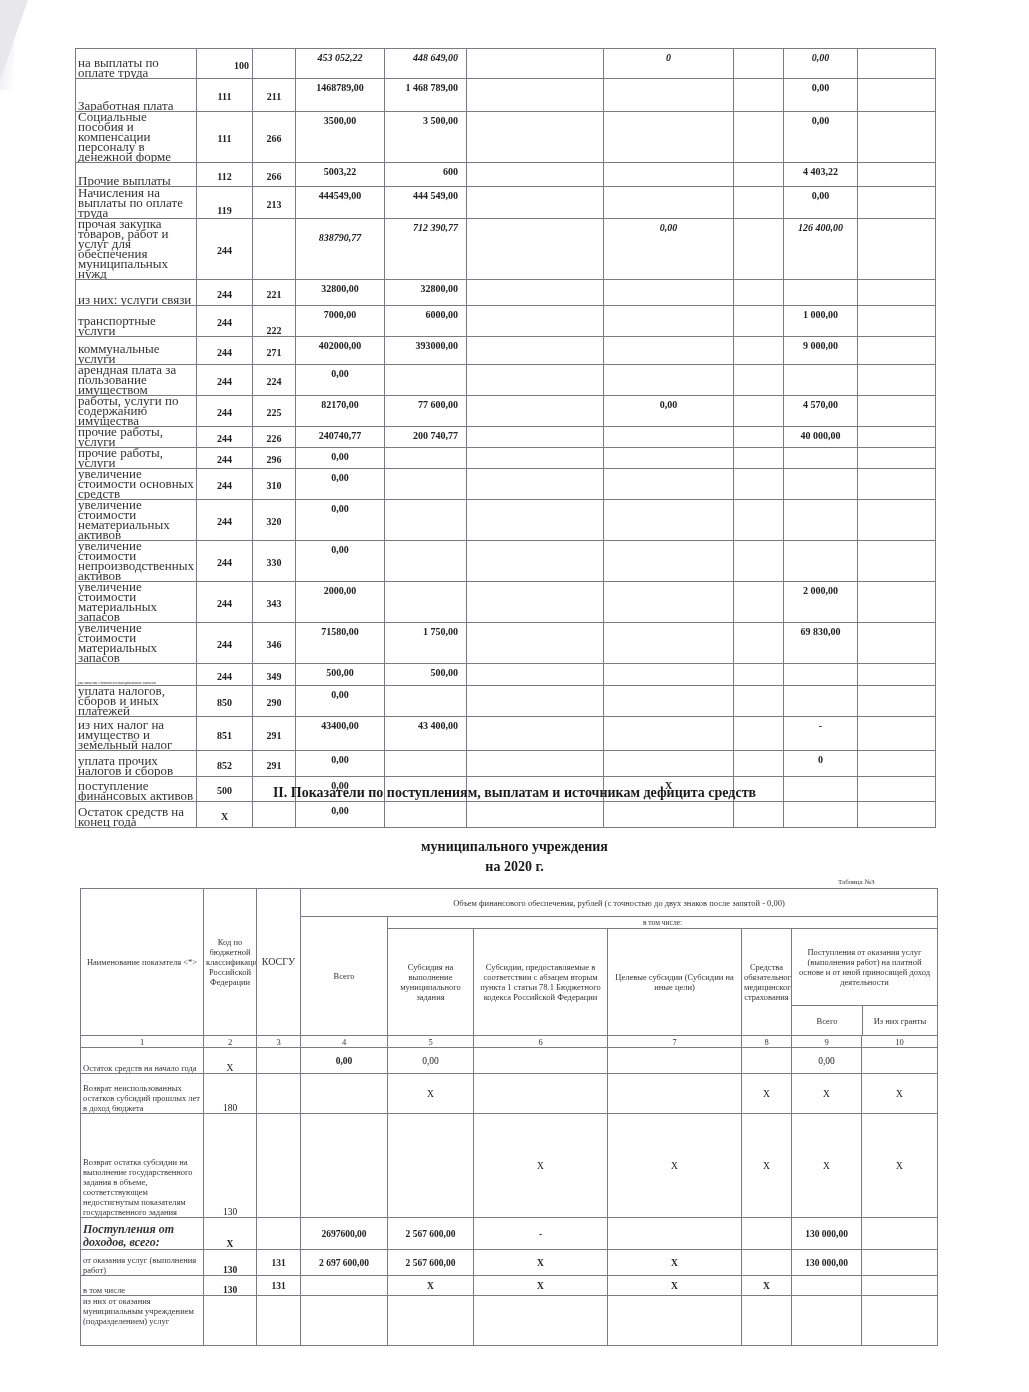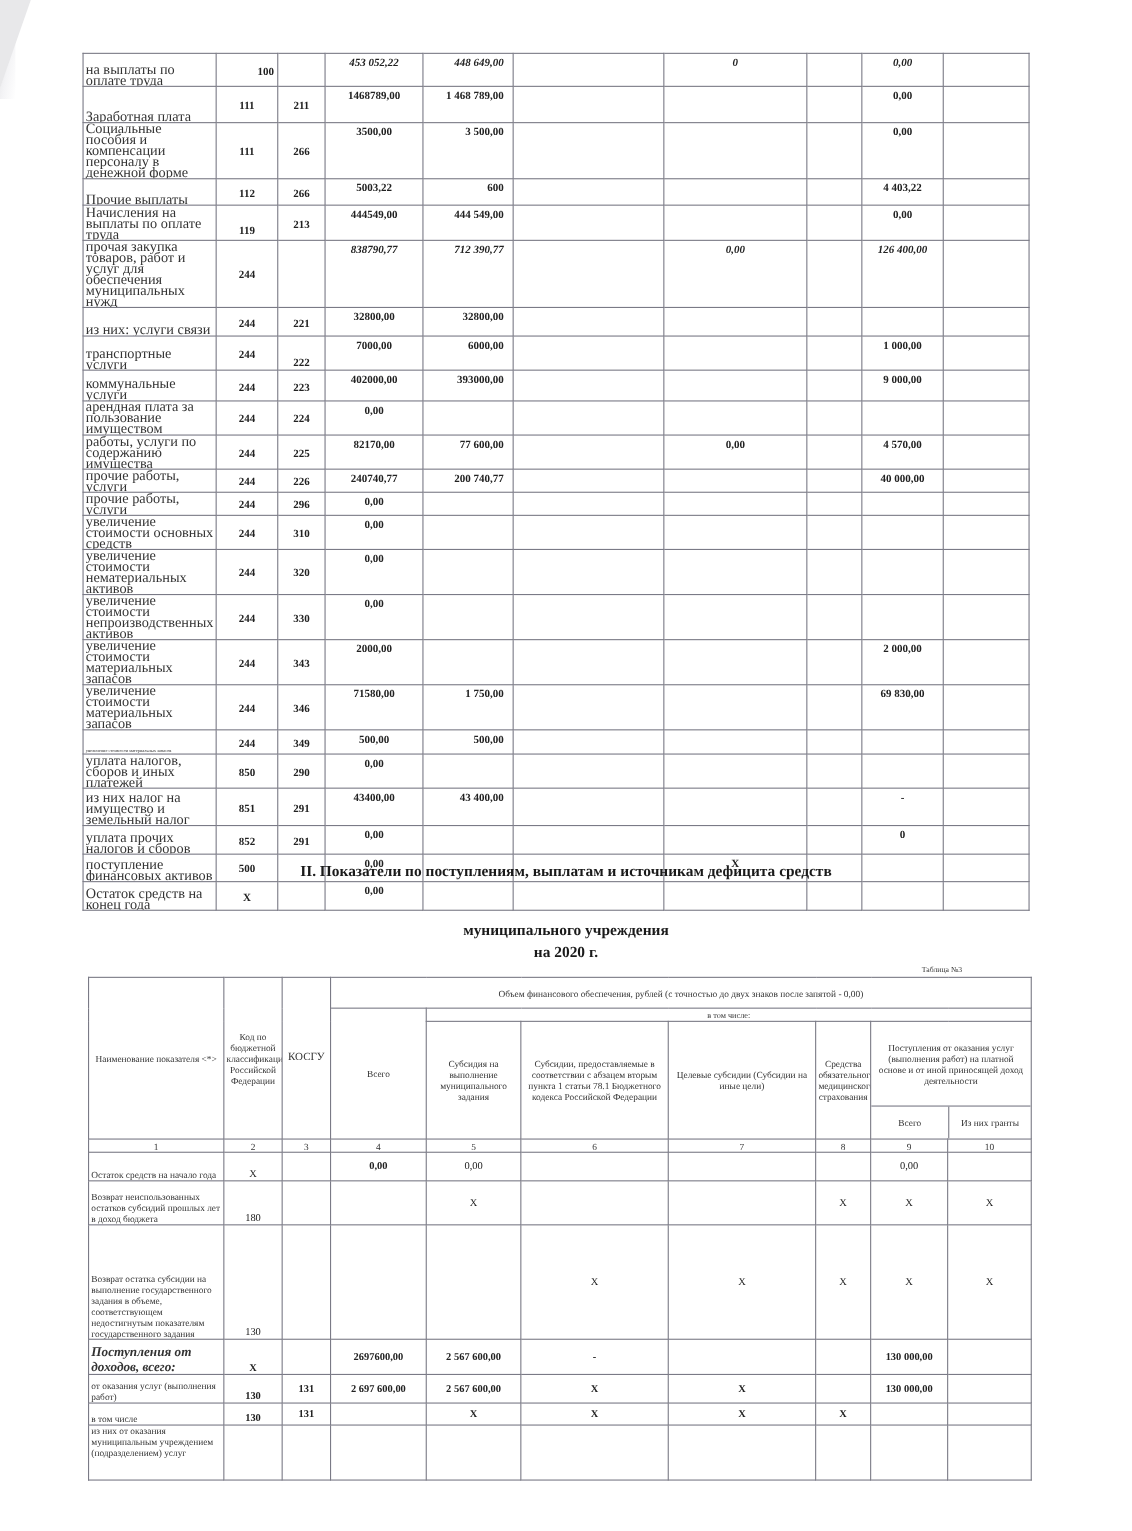--- a/index.html
+++ b/index.html
@@ -108,21 +108,21 @@
         <td class="num" style="vertical-align: top; padding-top: 4px;"></td>
         <td class="num" style="vertical-align: top; padding-top: 4px;"></td>
         <td class="num" style="vertical-align: top; padding-top: 4px;"></td>
         <td class="num" style="vertical-align: top; padding-top: 4px;">0,00</td>
         <td class="num" style="vertical-align: top; padding-top: 4px;"></td>
       </tr>
       <tr style="height: 52px;">
         <td class="name">прочая закупка товаров, работ и услуг для обеспечения муниципальных нужд</td>
         <td class="code" style="padding-top: 4px;">244</td>
         <td class="kosgu" style="padding-top: 4px;"></td>
-        <td class="num it" style="vertical-align: top; padding-top: 4px;">838790,77</td>
+        <td class="num it" style="vertical-align: top; padding-top: 14px;">838790,77</td>
         <td class="num r it" style="vertical-align: top; padding-top: 4px;">712 390,77</td>
         <td class="num" style="vertical-align: top; padding-top: 4px;"></td>
         <td class="num it" style="vertical-align: top; padding-top: 4px;">0,00</td>
         <td class="num" style="vertical-align: top; padding-top: 4px;"></td>
         <td class="num it" style="vertical-align: top; padding-top: 4px;">126 400,00</td>
         <td class="num" style="vertical-align: top; padding-top: 4px;"></td>
       </tr>
       <tr style="height: 26px;">
         <td class="name">из них: услуги связи</td>
         <td class="code" style="padding-top: 4px;">244</td>
@@ -143,21 +143,21 @@
         <td class="num r" style="vertical-align: top; padding-top: 4px;">6000,00</td>
         <td class="num" style="vertical-align: top; padding-top: 4px;"></td>
         <td class="num" style="vertical-align: top; padding-top: 4px;"></td>
         <td class="num" style="vertical-align: top; padding-top: 4px;"></td>
         <td class="num" style="vertical-align: top; padding-top: 4px;">1 000,00</td>
         <td class="num" style="vertical-align: top; padding-top: 4px;"></td>
       </tr>
       <tr style="height: 28px;">
         <td class="name">коммунальные услуги</td>
         <td class="code" style="padding-top: 4px;">244</td>
-        <td class="kosgu" style="padding-top: 4px;">223</td>
+        <td class="kosgu" style="padding-top: 4px;">271</td>
         <td class="num" style="vertical-align: top; padding-top: 4px;">402000,00</td>
         <td class="num r" style="vertical-align: top; padding-top: 4px;">393000,00</td>
         <td class="num" style="vertical-align: top; padding-top: 4px;"></td>
         <td class="num" style="vertical-align: top; padding-top: 4px;"></td>
         <td class="num" style="vertical-align: top; padding-top: 4px;"></td>
         <td class="num" style="vertical-align: top; padding-top: 4px;">9 000,00</td>
         <td class="num" style="vertical-align: top; padding-top: 4px;"></td>
       </tr>
       <tr style="height: 25px;">
         <td class="name">арендная плата за пользование имуществом</td>

